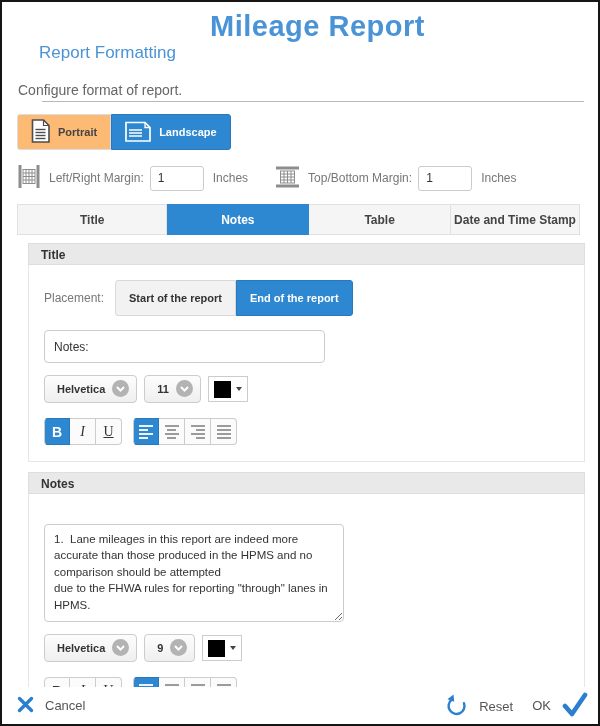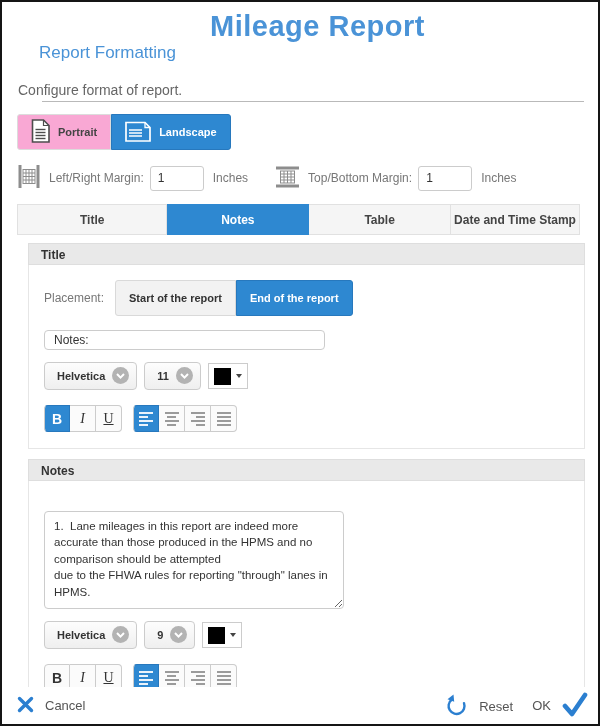--- a/index.html
+++ b/index.html
@@ -16,21 +16,21 @@
   .hdr { padding:6px 0 0 35px; }
   .page-title { font-size:29px; font-weight:700; color:#4a93d7; line-height:36px; letter-spacing:.5px;text-align:center; }
   .page-subtitle { font-size:17px; font-weight:300; color:#4a93d7; line-height:18px; margin-left:2px; }
   .page-desc { font-size:14px; color:#666; margin:21px 0 0 16px; line-height:14px; }
   .divider { border:none; border-top:1px solid #b9b9b9; margin:4px 14px 0 40px; }
 
   
   .orient-row { display:flex; margin:12px 0 0 15px; }
   .orient-btn {
     display:flex; align-items:center; gap:8px; height:36px; padding:0 13px;
-    background:#f9a8d4; border:1px solid #dcdcdc; font-size:11px; font-weight:bold; color:#444;
+    background:#fdba74; border:1px solid #dcdcdc; font-size:11px; font-weight:bold; color:#444;
     cursor:pointer;
   }
   .orient-btn:first-child { border-radius:3px 0 0 3px; }
   .orient-btn.sel { background:#2e88d1; border-color:#2778bd; color:#fff; border-radius:0 3px 3px 0; }
 
   
   .margin-row { display:flex; align-items:center; margin:14px 0 0 15px; font-size:12px; color:#777; }
   .margin-row .lbl { margin:0 6px 0 8px; }
   .margin-input {
     width:54px; height:25px; border:1px solid #ccc; border-radius:3px;
@@ -63,21 +63,21 @@
   .placement-row { display:flex; align-items:center; font-size:12px; color:#777; }
   .placement-row .plbl { margin-right:11px; }
   .seg-btn {
     height:36px; display:flex; align-items:center; padding:0 13px;
     background:#f2f2f2; border:1px solid #d9d9d9; font-size:11px; font-weight:bold; color:#333; cursor:pointer;
   }
   .seg-btn:first-of-type { border-radius:3px 0 0 3px; }
   .seg-btn.sel { background:#2e88d1; border-color:#2778bd; color:#fff; border-radius:0 3px 3px 0; }
 
   .text-input {
-    display:block; margin-top:14px; width:281px; height:20px;
+    display:block; margin-top:14px; width:281px; height:33px;
     border:1px solid #ccc; border-radius:4px; padding:0 9px;
     font-size:12px; color:#333; font-family:"Liberation Sans",sans-serif;
   }
 
   .font-row { display:flex; align-items:center; gap:7px; margin-top:12px; }
   .dd-btn {
     display:flex; align-items:center; gap:7px; height:28px; padding:0 7px 0 12px;
     background:linear-gradient(#fdfdfd,#efefef); border:1px solid #ccc; border-radius:4px;
     font-size:11px; font-weight:bold; color:#333; cursor:pointer;
   }

